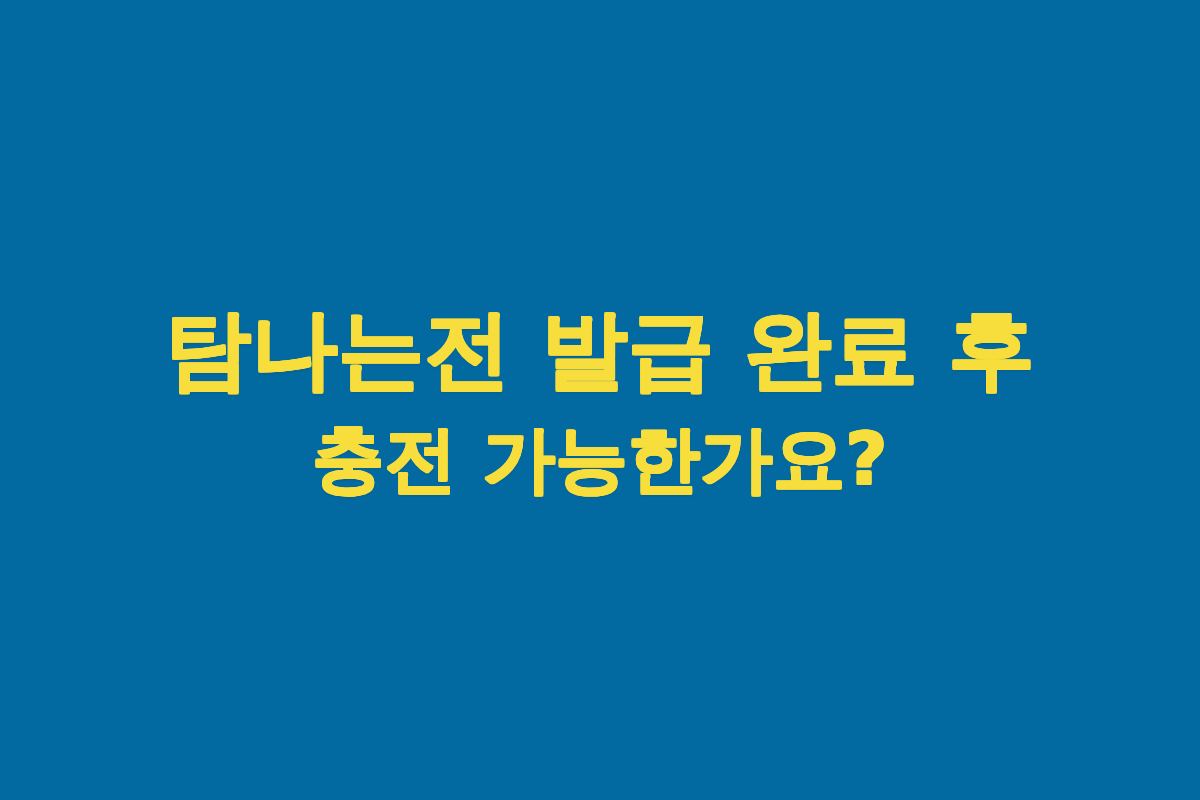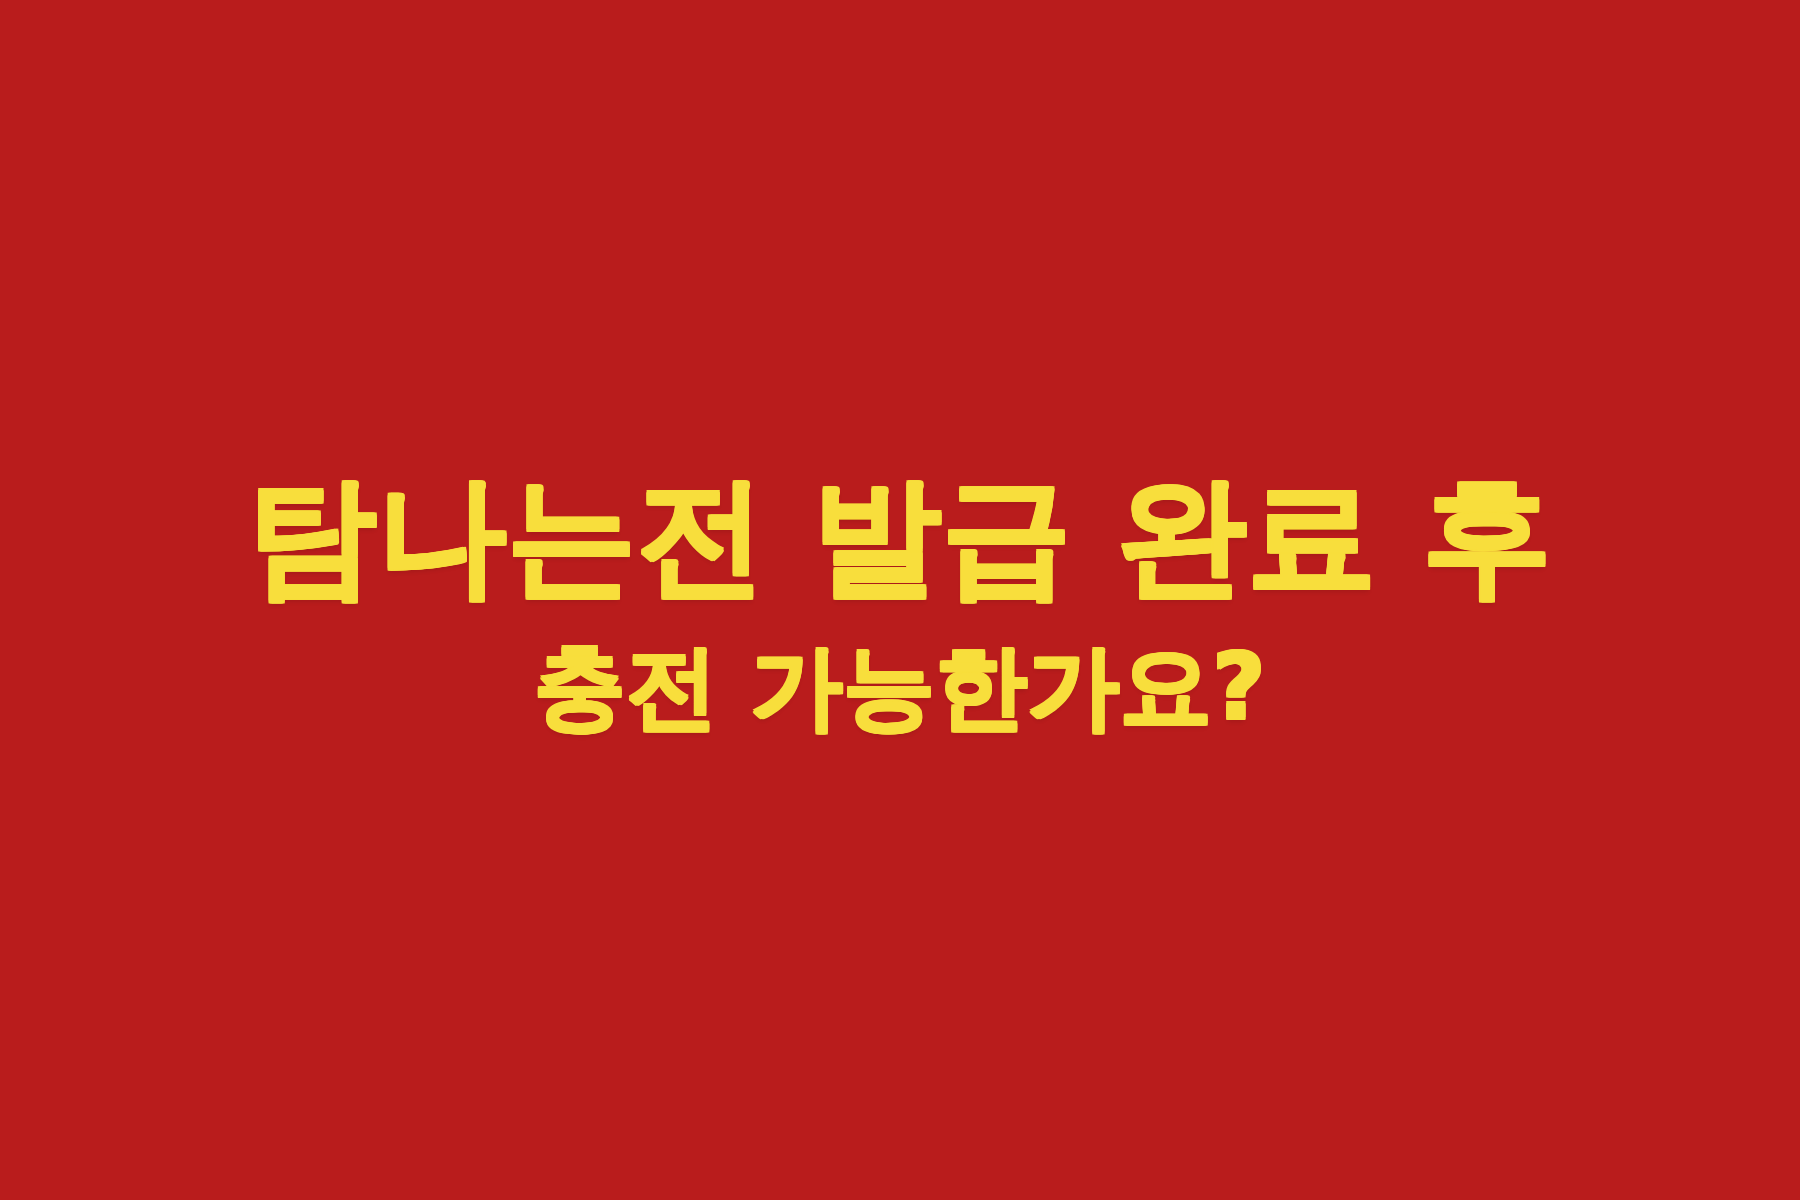--- a/index.html
+++ b/index.html
@@ -55,26 +55,26 @@
   #headline .line {
     display: block;
     white-space: nowrap;
   }
 
   #headline .line-1 {
     font-size: 86px;
   }
 
   #headline .line-2 {
-    font-size: 61px;
+    font-size: 72px;
   }
 </style>
 </head>
 <body>
 
-<div id="banner" style="background: #b91c1c;">
+<div id="banner" style="background: #0369a1;">
 
   <h1 id="headline" style="color: rgb(248, 222, 60); text-shadow: rgb(248, 222, 60) 1px 0px 0px, rgb(248, 222, 60) -1px 0px 0px, rgb(248, 222, 60) 0px 1px 0px, rgb(248, 222, 60) 0px -1px 0px, rgb(248, 222, 60) 1px 1px 0px, rgb(248, 222, 60) -1px 1px 0px, rgb(248, 222, 60) 1px -1px 0px, rgb(248, 222, 60) -1px -1px 0px, rgba(0, 0, 0, 0.1) 0px 2px 3px;">
     <span class="line line-1">탐나는전 발급 완료 후</span>
     <span class="line line-2">충전 가능한가요?</span>
   </h1>
 
 </div>
 
 </body></html>

